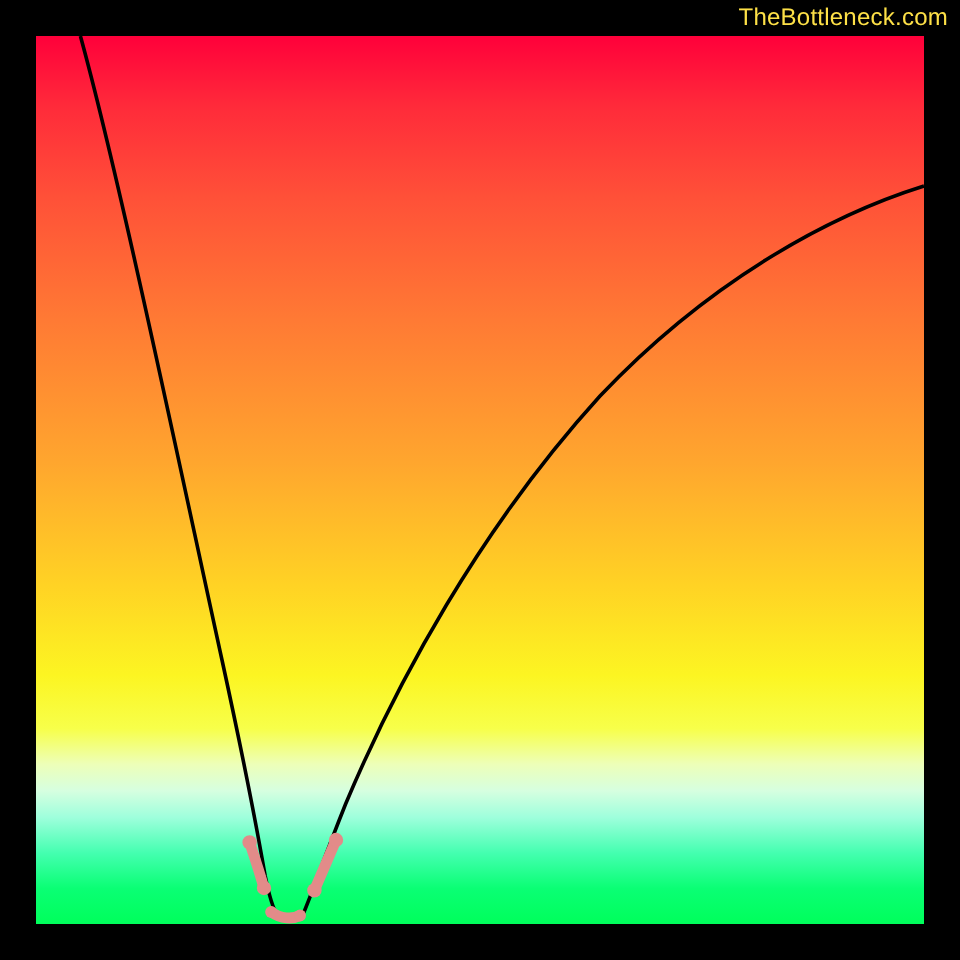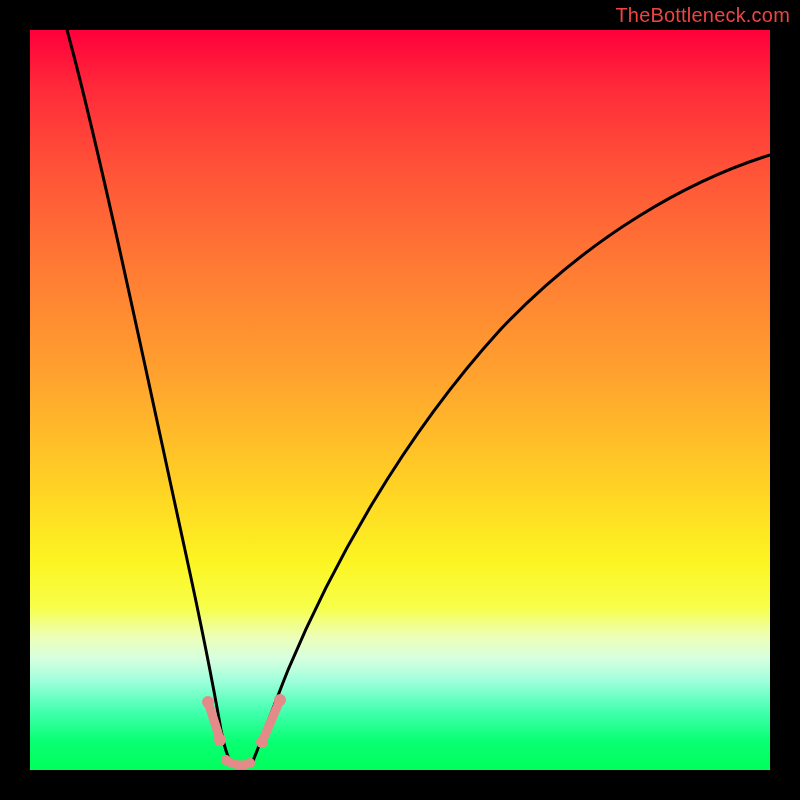--- a/index.html
+++ b/index.html
@@ -31,21 +31,21 @@
       #9effdc 88%,
       #44ffb0 92%,
       #0aff74 96%,
       #00ff5b 100%
     );
   }
   .watermark {
     position: absolute;
     top: 4px;
     right: 10px;
-    color: #ef4444;
+    color: #fde047;
     font-size: 20px;
     letter-spacing: 0.2px;
     user-select: none;
   }
   svg.curves {
     position: absolute;
     left: 0;
     top: 0;
     width: 740px;
     height: 740px;

